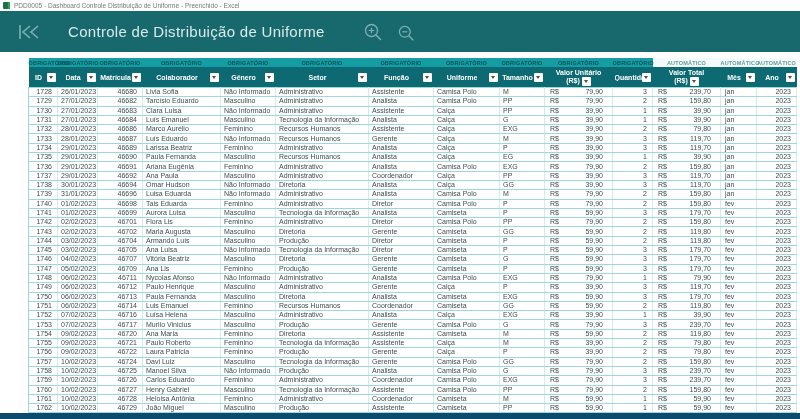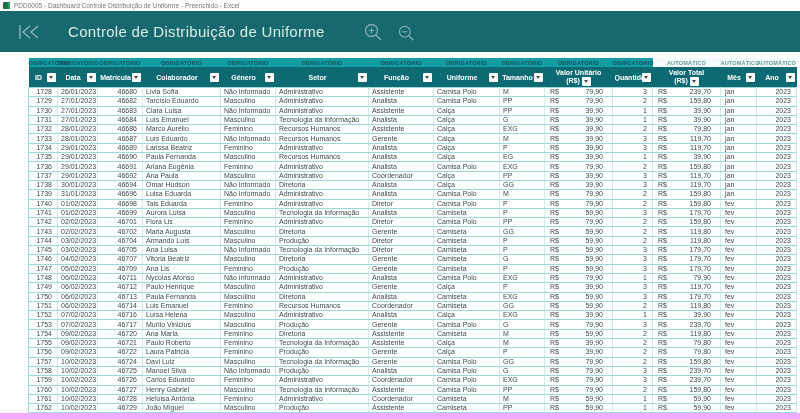--- a/index.html
+++ b/index.html
@@ -1,17 +1,17 @@
 <!DOCTYPE html>
 <html style="--band: #17696d; --tag: #149ea4; --head: #0d6a72; --grid: #9ed8da;"><head>
 <meta charset="utf-8">
 <style>
   html,body{margin:0;padding:0;width:800px;height:419px;overflow:hidden;background:#fff;
     font-family:"Liberation Sans",sans-serif;}
-  .screen{width:800px;height:419px;position:relative;background:#f0abfc;}
+  .screen{width:800px;height:419px;position:relative;background:#0c4a6e;}
 
   
   .titlebar{height:11px;background:#fdfdfd;display:flex;align-items:center;gap:4px;padding-left:3px;}
   .xlicon{width:7px;height:7px;background:#1e7145;display:inline-block;border-radius:1px;
     box-shadow:inset -2px 0 0 #2f9e5f;}
   .titletext{font-size:6.5px;color:#7a7a7a;white-space:nowrap;}
 
   
   .appband{height:41px;background:var(--band,#17696d);display:flex;align-items:center;position:relative;}
   .backicon{margin-left:18px;display:inline-flex;}

